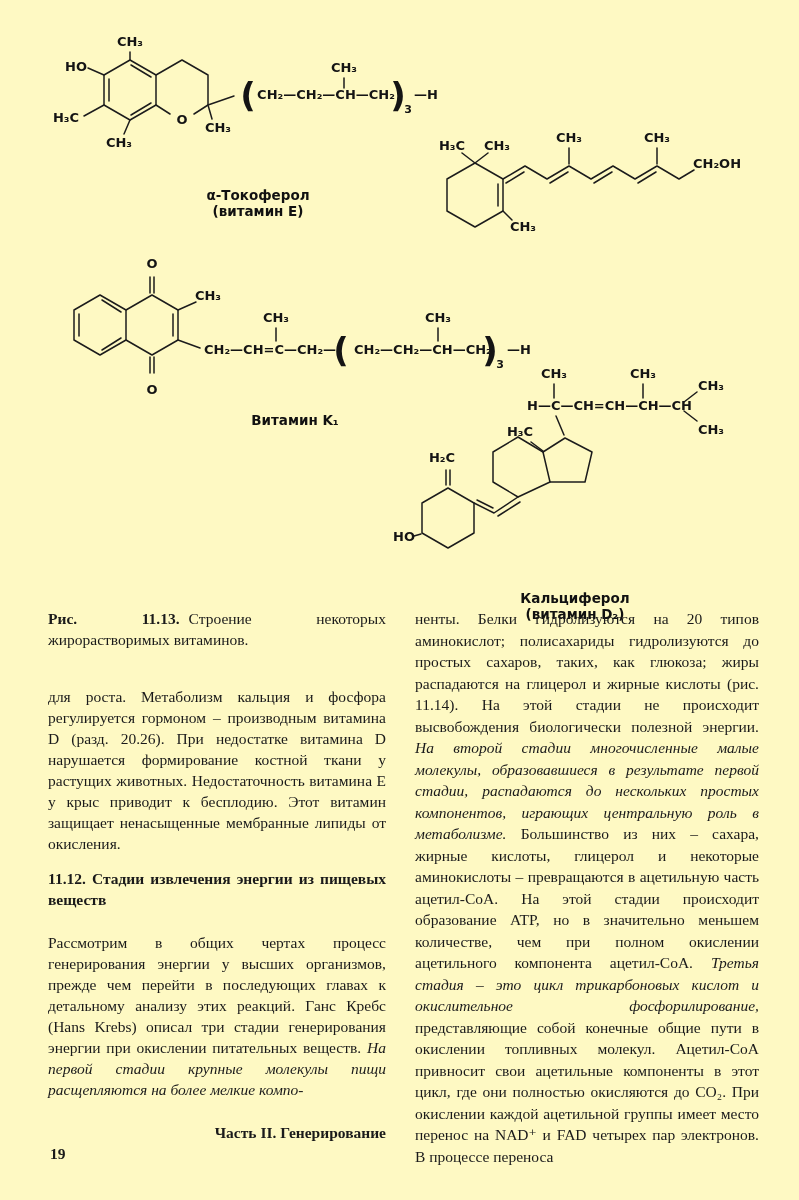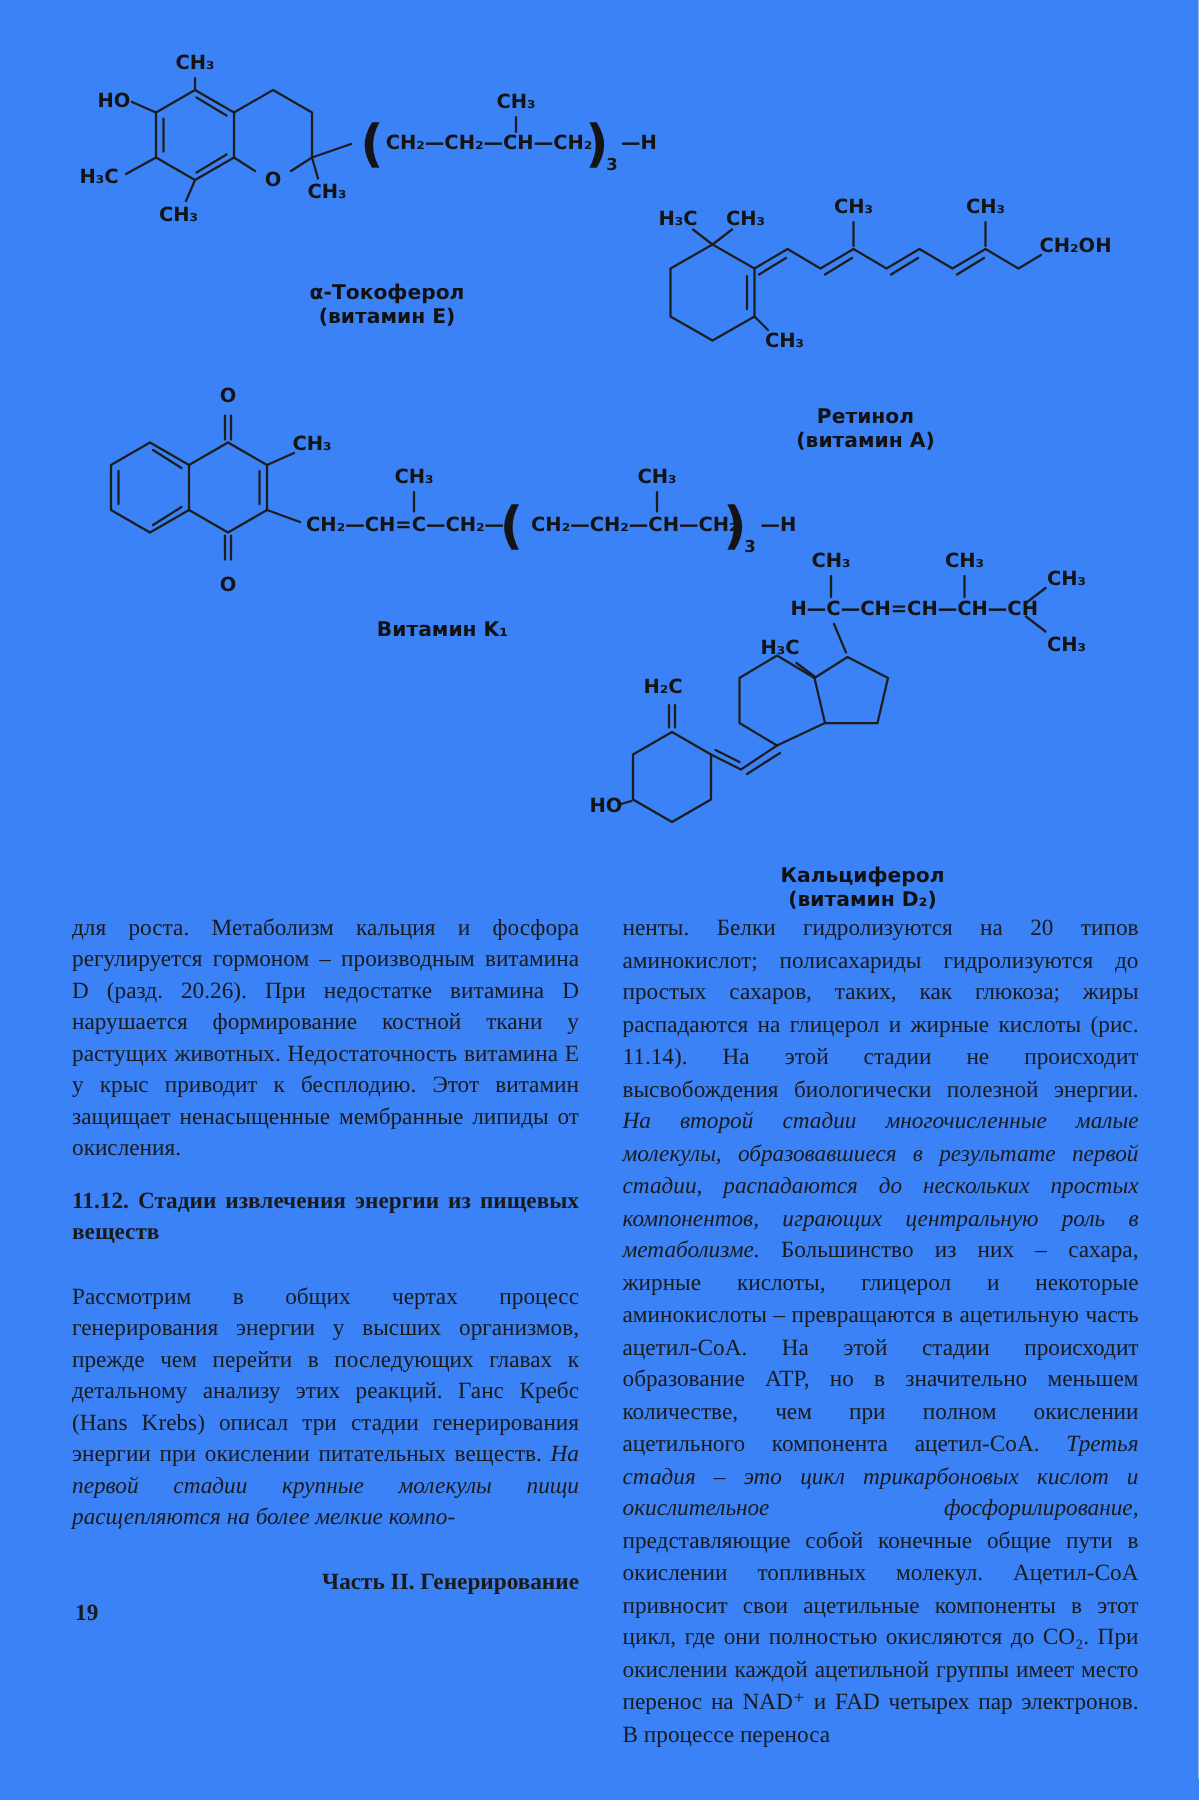--- a/index.html
+++ b/index.html
@@ -1,19 +1,19 @@
 <!DOCTYPE html>
 <html><head>
 <meta charset="utf-8">
 <style>
   * { margin:0; padding:0; box-sizing:border-box; }
   html,body { background:#dedede; }
   .page {
     position:relative; width:799px; height:1200px; margin:0 auto;
-    background:#3b82f6; color:#1a1a1a; overflow:hidden;
+    background:#fef9c3; color:#1a1a1a; overflow:hidden;
     font-family:"Liberation Serif","DejaVu Serif",serif;
     padding-left:25px;
   }
   .figure-svg { position:absolute; left:0; top:0; }
   .bond { stroke:#1c1c1c; stroke-width:1.5; fill:none; stroke-linecap:round; stroke-linejoin:round; }
   .atom { font-family:"DejaVu Sans","Liberation Sans",sans-serif; font-weight:bold; fill:#141414; }
   .struct-name {
     position:absolute; text-align:center;
     font-family:"DejaVu Sans","Liberation Sans",sans-serif;
     font-weight:bold; font-size:13.5px; line-height:16px; color:#111;margin-top:37px;
@@ -117,34 +117,31 @@
           <text x="442" y="462" class="atom" font-size="13" text-anchor="middle">H₂C</text>
           <text x="404" y="541" class="atom" font-size="13" text-anchor="middle">HO</text>
         </g>
     </g>
   </svg>
 
   <div class="struct-name" style="left:178px;top:150px;width:160px">
     <div>α-Токоферол</div>
     <div>(витамин E)</div>
   </div>
-  <div class="struct-name" style="left:497px;top:233px;width:160px">
-    <div>Ретинол</div>
-    <div>(витамин A)</div>
-  </div>
   <div class="struct-name" style="left:210px;top:375px;width:170px">
     <div>Витамин K₁</div>
     <div></div>
   </div>
-  <div class="struct-name" style="left:495px;top:539px;width:160px">
+  <div class="struct-name" style="left:495px;top:553px;width:160px">
     <div>Кальциферол</div>
     <div>(витамин D₂)</div>
   </div>
 
   <div class="col col-left">
+    <p class="fig-caption"><span class="run-b">Рис. 11.13.</span><span>Строение некоторых жирорастворимых витаминов.</span></p>
     <p class="body-para">для роста. Метаболизм кальция и фосфора регулируется гормоном – производным витамина D (разд. 20.26). При недостатке витамина D нарушается формирование костной ткани у растущих животных. Недостаточность витамина E у крыс приводит к бесплодию. Этот витамин защищает ненасыщенные мембранные липиды от окисления.</p>
     <h3 class="section-heading">11.12. Стадии извлечения энергии из пищевых веществ</h3>
     <p class="body-para"><span>Рассмотрим в общих чертах процесс генерирования энергии у высших организмов, прежде чем перейти в последующих главах к детальному анализу этих реакций. Ганс Кребс (Hans Krebs) описал три стадии генерирования энергии при окислении питательных веществ. </span><span class="run-i">На первой стадии крупные молекулы пищи расщепляются на более мелкие компо-</span></p>
     <div class="footer-row">
       <span class="page-num">19</span>
       <div class="footer-center">
         <div>Часть II. Генерирование</div>
       </div>
     </div>
   </div>

